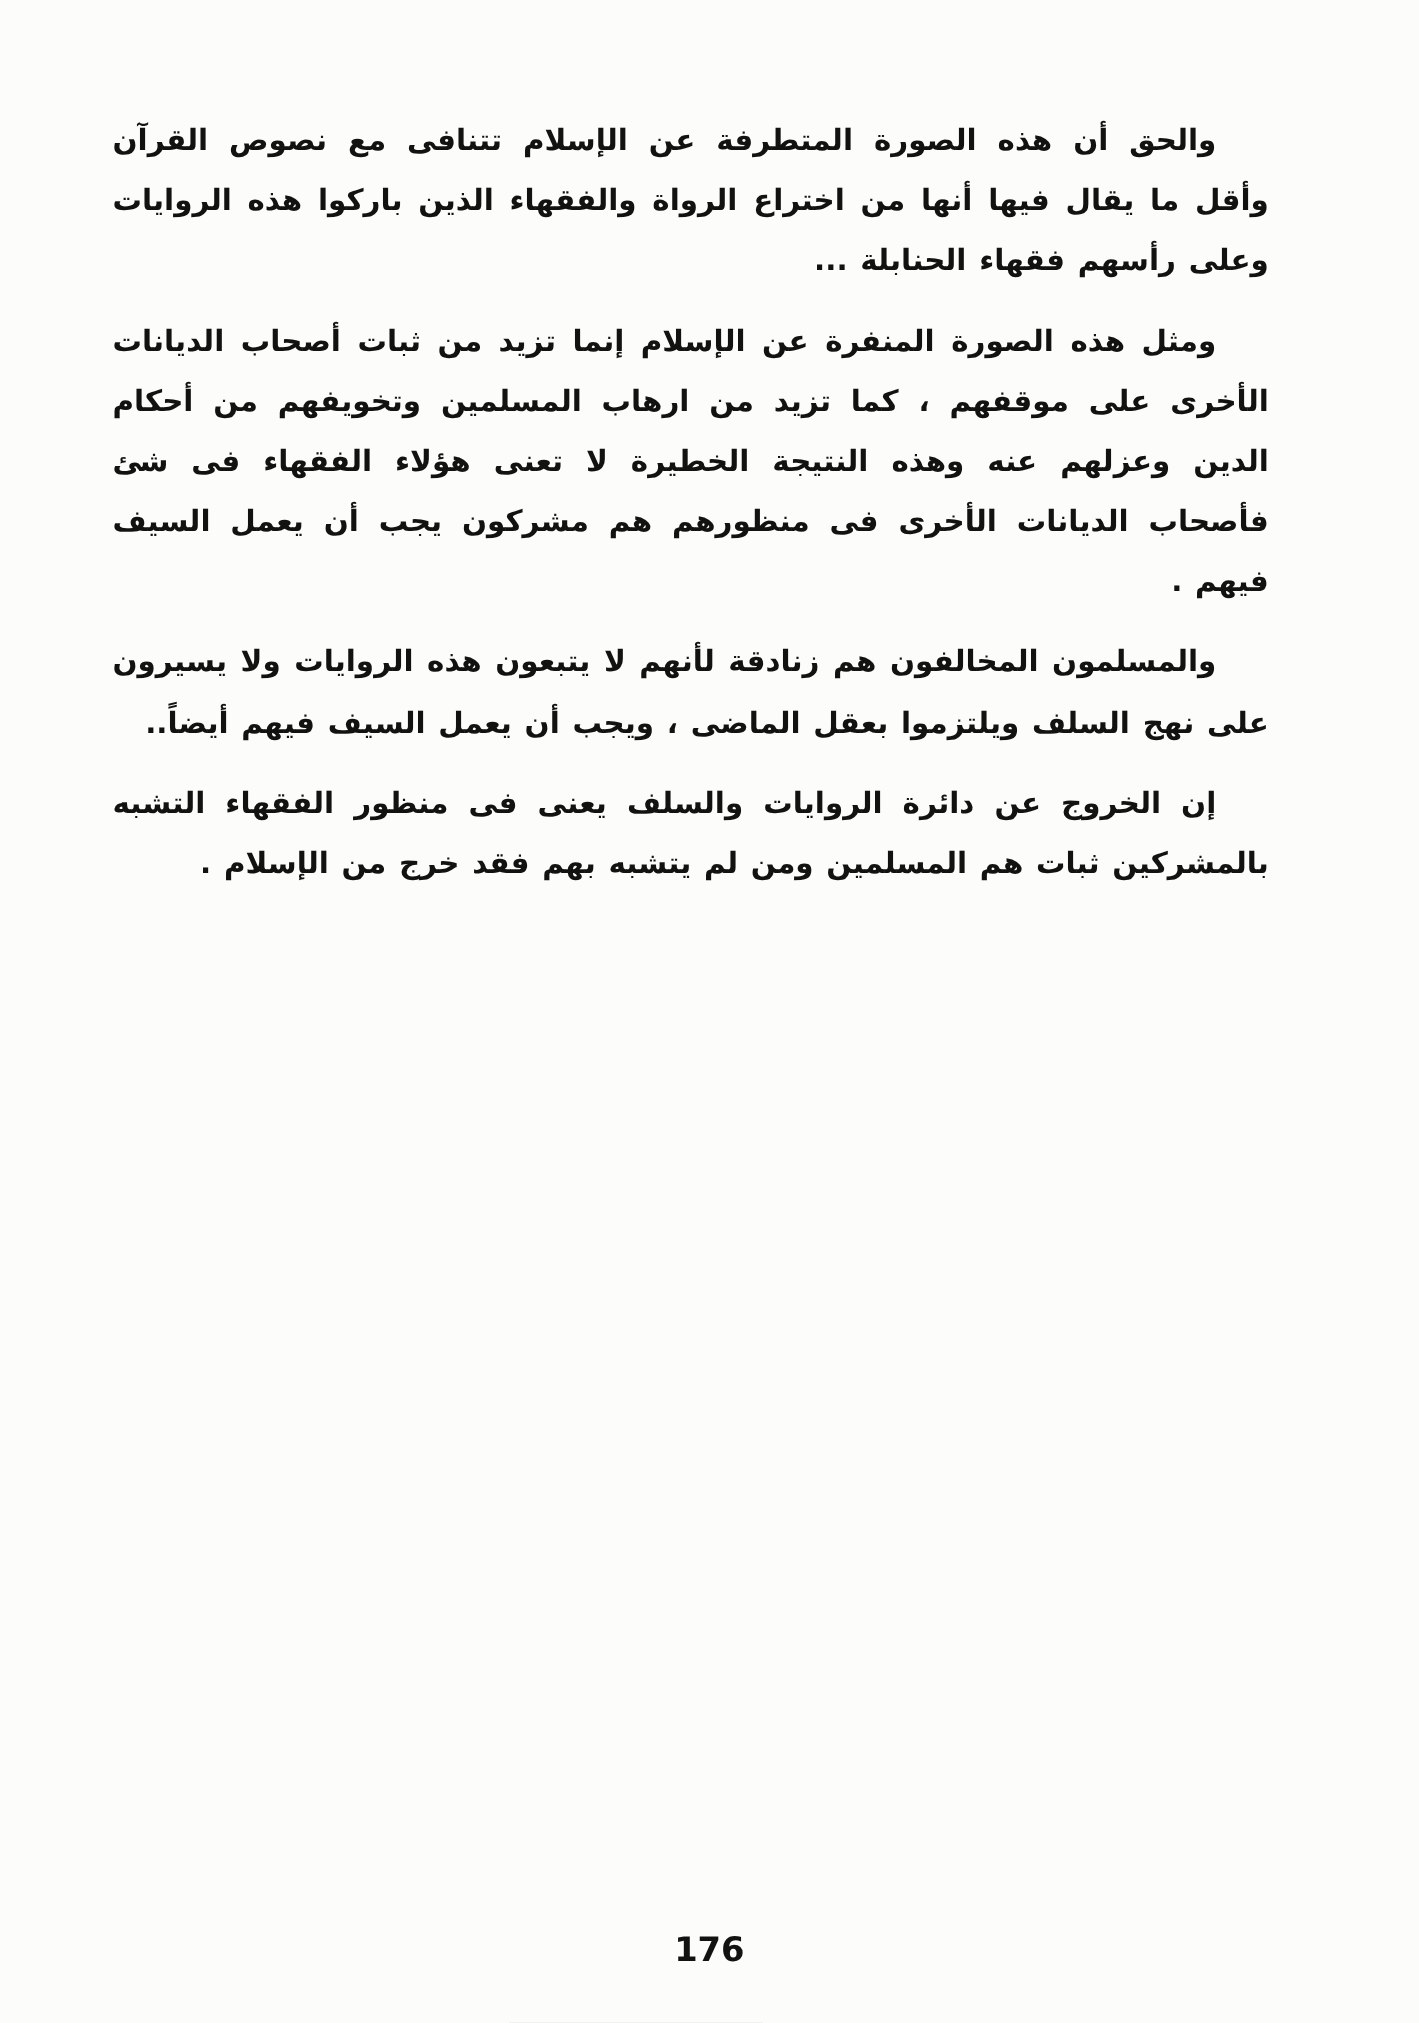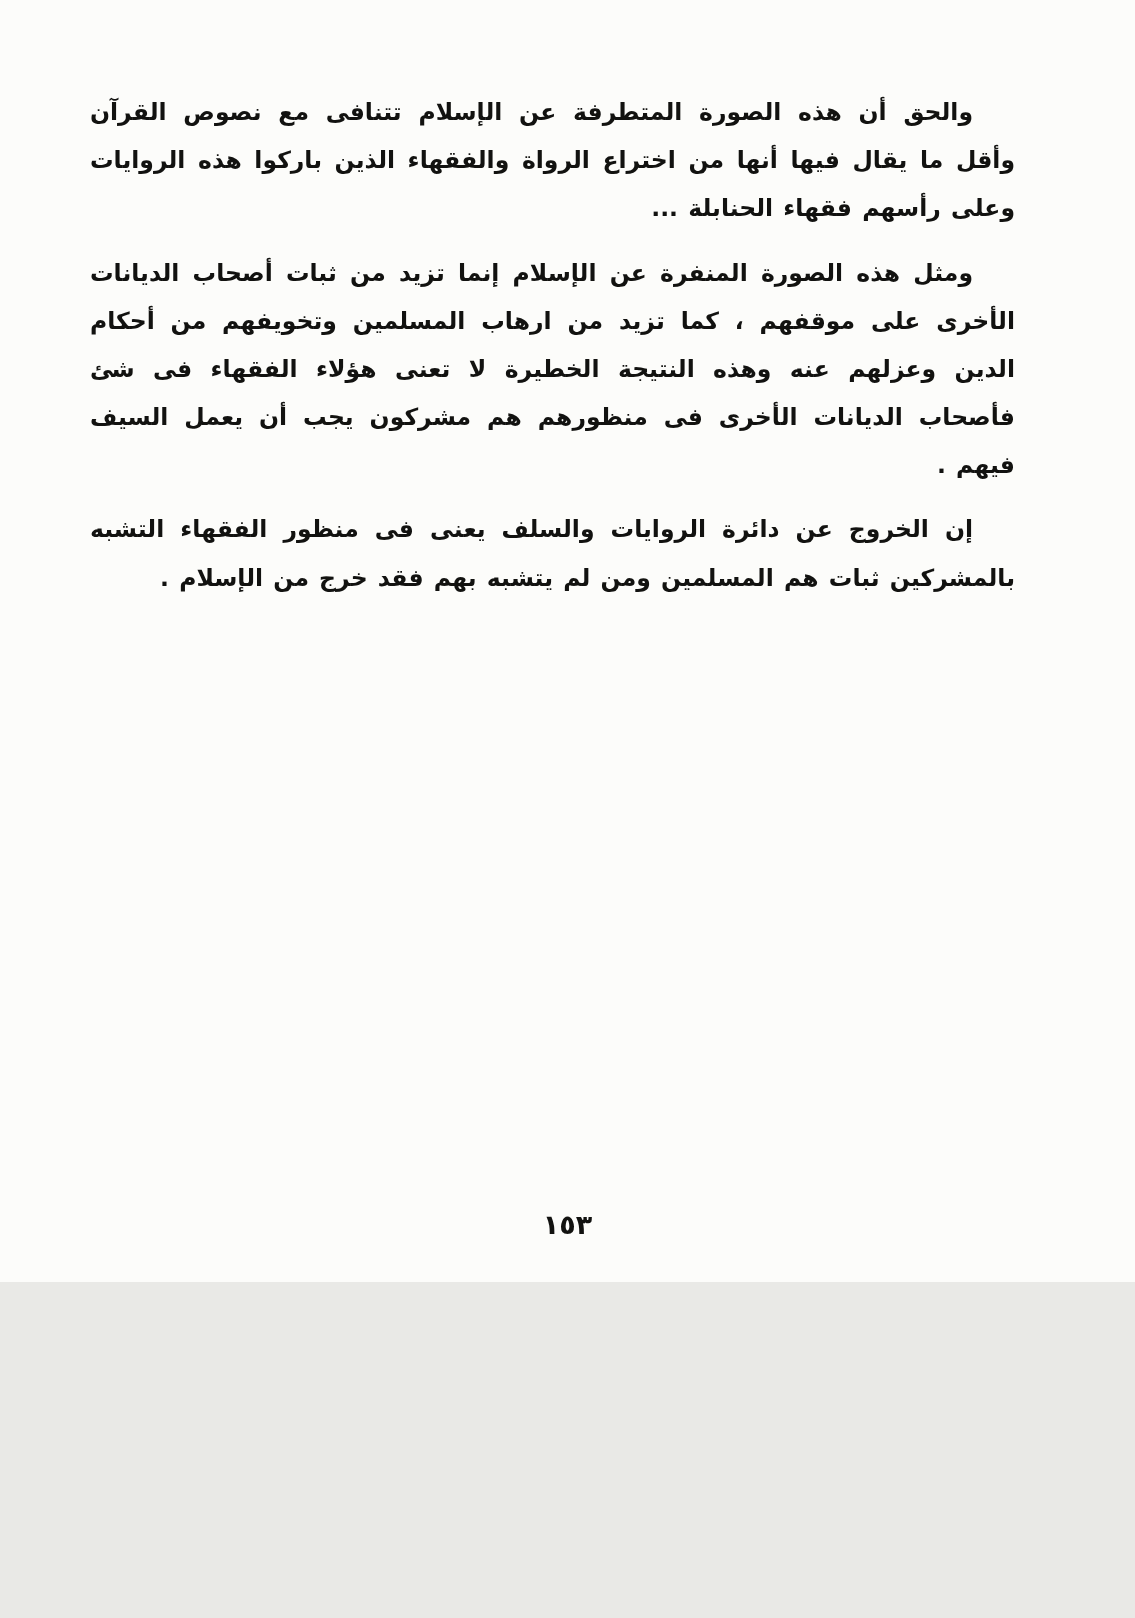--- a/index.html
+++ b/index.html
@@ -3,21 +3,21 @@
 <meta charset="utf-8">
 <style>
   html, body {
     margin: 0;
     padding: 0;
     background: #e9e9e6;
   }
   .page {
     position: relative;
     width: 1135px;
-    height: 1282px;
+    height: 1618px;
     margin: 0 auto;
     background: #fcfcfa;
     overflow: hidden;
   }
   .text-block {
     position: absolute;
     top: 88px;
     right: 120px;
     width: 925px;
     direction: rtl;
@@ -47,16 +47,17 @@
     color: #121210;
   }
 </style>
 </head>
 <body>
 
 <div class="page">
   <div class="text-block">
     <p class="para">والحق أن هذه الصورة المتطرفة عن الإسلام تتنافى مع نصوص القرآن وأقل ما يقال فيها أنها من اختراع الرواة والفقهاء الذين باركوا هذه الروايات وعلى رأسهم فقهاء الحنابلة ...</p>
     <p class="para">ومثل هذه الصورة المنفرة عن الإسلام إنما تزيد من ثبات أصحاب الديانات الأخرى على موقفهم ، كما تزيد من ارهاب المسلمين وتخويفهم من أحكام الدين وعزلهم عنه وهذه النتيجة الخطيرة لا تعنى هؤلاء الفقهاء فى شئ فأصحاب الديانات الأخرى فى منظورهم هم مشركون يجب أن يعمل السيف فيهم .</p>
+    <p class="para">والمسلمون المخالفون هم زنادقة لأنهم لا يتبعون هذه الروايات ولا يسيرون على نهج السلف ويلتزموا بعقل الماضى ، ويجب أن يعمل السيف فيهم أيضاً..</p>
     <p class="para">إن الخروج عن دائرة الروايات والسلف يعنى فى منظور الفقهاء التشبه بالمشركين ثبات هم المسلمين ومن لم يتشبه بهم فقد خرج من الإسلام .</p>
   </div>
-  <div class="page-number">١٥٣</div>
+  <div class="page-number">176</div>
 </div>
 
 </body></html>

